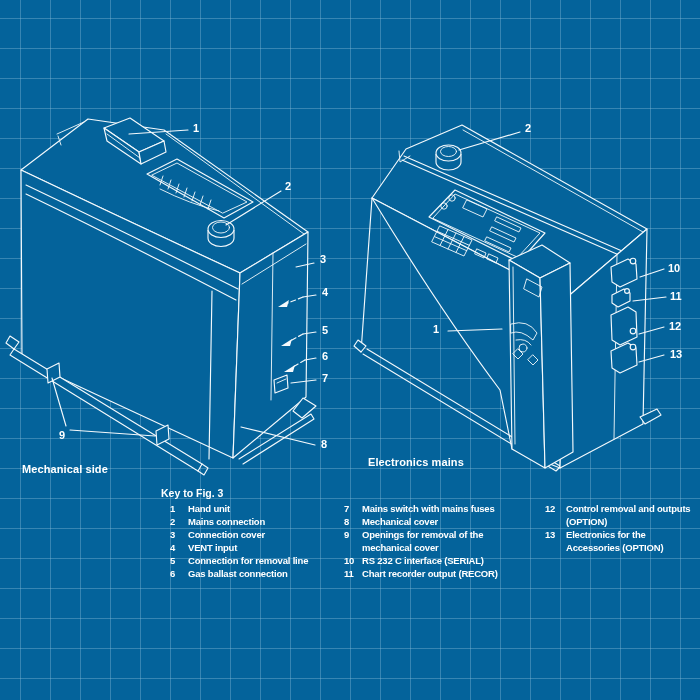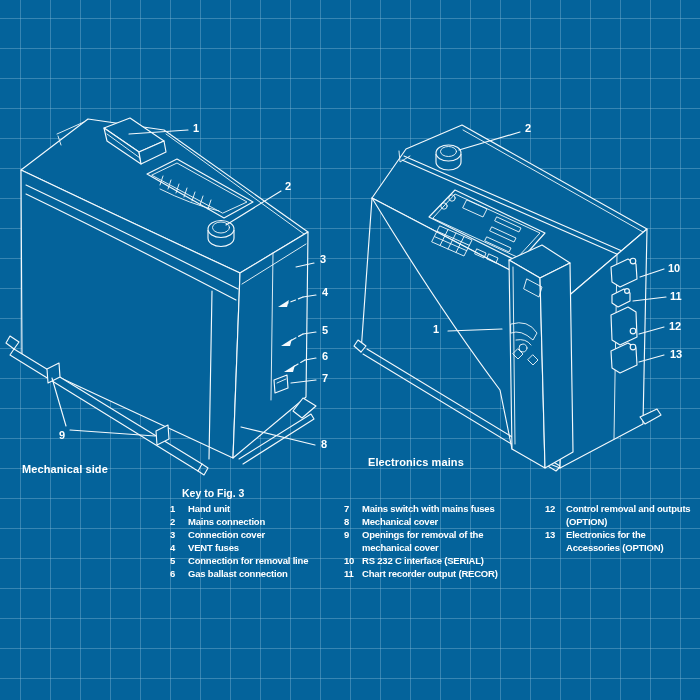--- a/index.html
+++ b/index.html
@@ -184,38 +184,38 @@
     <text class="num" x="668" y="272">10</text>
     <text class="num" x="670" y="300">11</text>
     <text class="num" x="669" y="330">12</text>
     <text class="num" x="670" y="358">13</text>
   </g>
 </svg>
 
 <div class="viewlabel" style="left:22px;top:451px;margin-top:12px;">Mechanical side</div>
 <div class="viewlabel" style="left:368px;top:456px;">Electronics mains</div>
 
-<div class="keytitle" style="left:182px;top:487px;">Key to Fig. 3</div>
+<div class="keytitle" style="left:161px;top:487px;">Key to Fig. 3</div>
 
 <div class="keyblock" style="left:170px;top:502px;">
   <div class="krow">
       <span class="knum">1</span>
       <span class="ktext">Hand unit</span>
     </div>
   <div class="krow">
       <span class="knum">2</span>
       <span class="ktext">Mains connection</span>
     </div>
   <div class="krow">
       <span class="knum">3</span>
       <span class="ktext">Connection cover</span>
     </div>
   <div class="krow">
       <span class="knum">4</span>
-      <span class="ktext">VENT fuses</span>
+      <span class="ktext">VENT input</span>
     </div>
   <div class="krow">
       <span class="knum">5</span>
       <span class="ktext">Connection for removal line</span>
     </div>
   <div class="krow">
       <span class="knum">6</span>
       <span class="ktext">Gas ballast connection</span>
     </div>
 </div>

